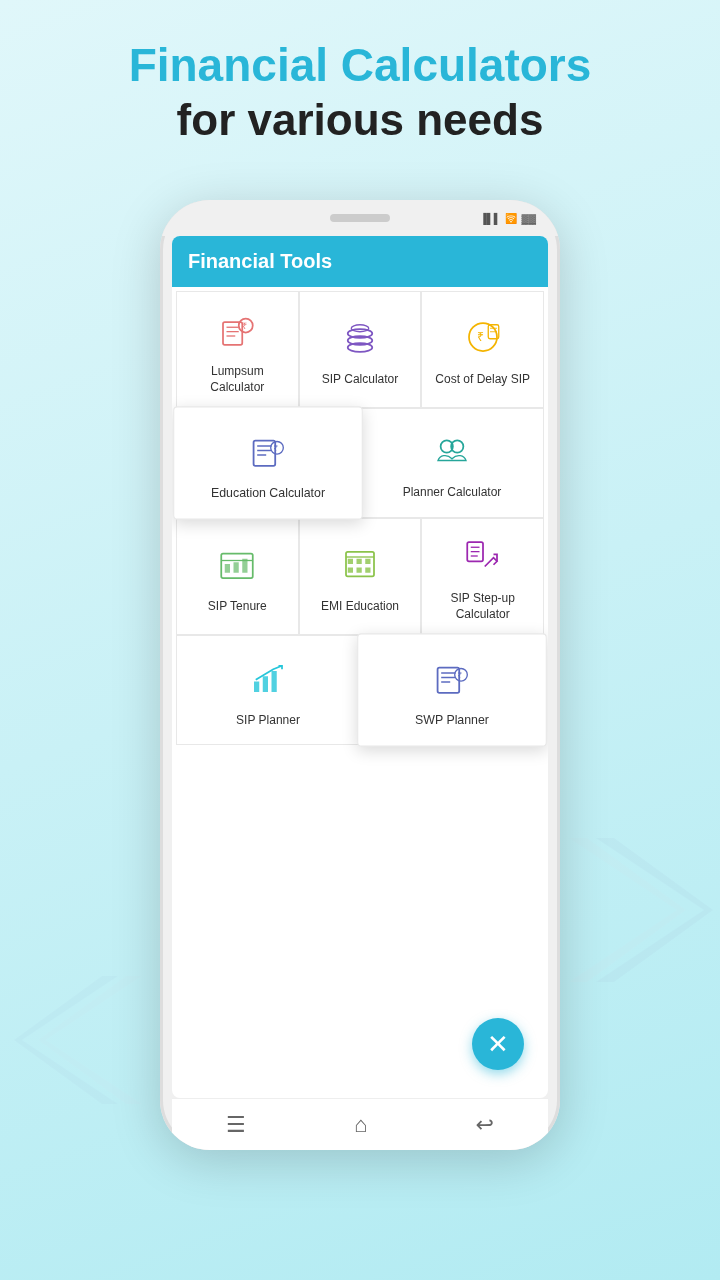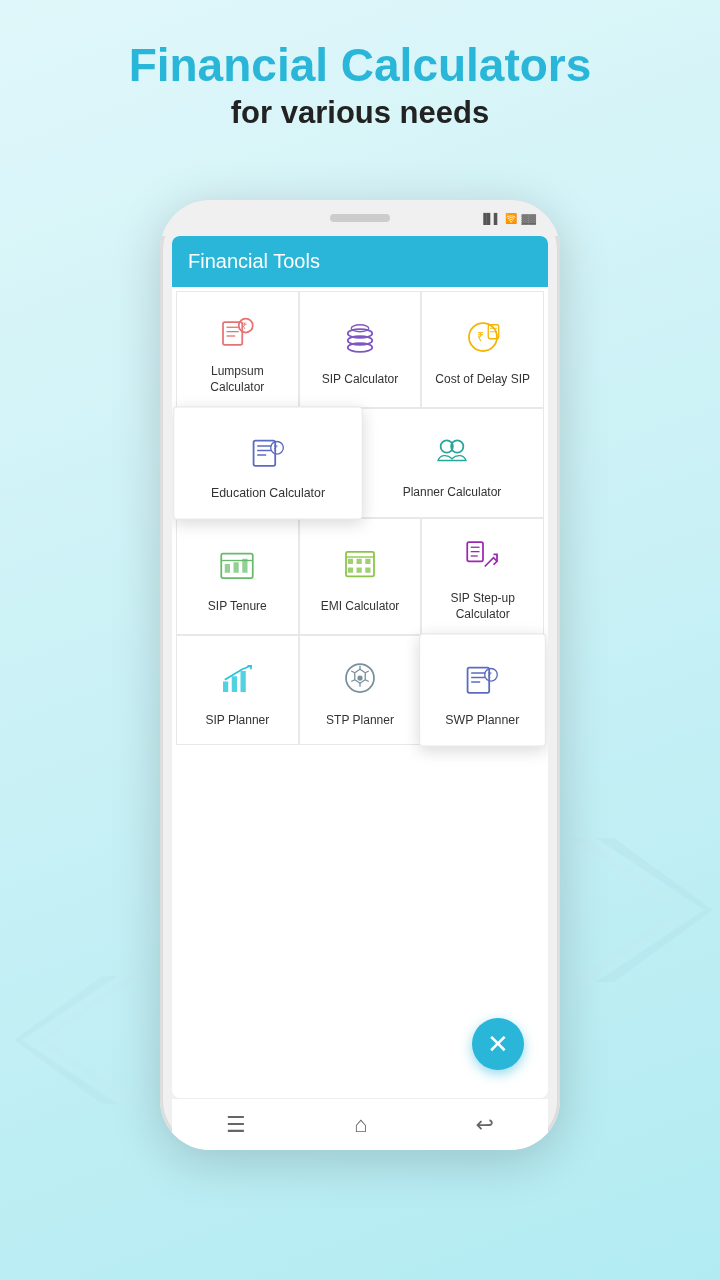--- a/index.html
+++ b/index.html
@@ -29,21 +29,21 @@
       height: 160px;
       opacity: 0.2;
     }
     .page-title-main {
       font-size: 46px;
       font-weight: 700;
       color: #29b6d8;
       line-height: 1.1;
     }
     .page-title-sub {
-      font-size: 31px;
+      font-size: 44px;
       font-weight: 700;
       color: #222;
       margin-top: 4px;
     }
 
     
     .phone-mockup {
       position: absolute;
       top: 200px;
       left: 50%;
@@ -95,21 +95,21 @@
       display: flex;
       flex-direction: column;
     }
 
     
     .app-bar {
       background: #29b6d8;
       padding: 14px 16px;
       color: white;
       font-size: 20px;
-      font-weight: 400;
+      font-weight: 700;
     }
 
     
     .grid-container {
       flex: 1;
       overflow-y: auto;
       padding: 4px;
       scrollbar-width: none;
     }
     .grid-container::-webkit-scrollbar { display: none; }
@@ -302,21 +302,21 @@
             <div class="cell-icon"><svg class="svg-icon" viewBox="0 0 48 48" fill="none" xmlns="http://www.w3.org/2000/svg">
     <rect x="8" y="10" width="32" height="28" rx="2" stroke="#8bc34a" stroke-width="2" fill="none"></rect>
     <rect x="10" y="18" width="6" height="6" fill="#8bc34a" opacity="0.8"></rect>
     <rect x="20" y="18" width="6" height="6" fill="#8bc34a" opacity="0.8"></rect>
     <rect x="30" y="18" width="6" height="6" fill="#8bc34a" opacity="0.8"></rect>
     <rect x="10" y="28" width="6" height="6" fill="#8bc34a" opacity="0.8"></rect>
     <rect x="20" y="28" width="6" height="6" fill="#8bc34a" opacity="0.8"></rect>
     <rect x="30" y="28" width="6" height="6" fill="#8bc34a" opacity="0.8"></rect>
     <line x1="8" y1="16" x2="40" y2="16" stroke="#8bc34a" stroke-width="1.5"></line>
   </svg></div>
-            <div class="cell-label">EMI Calculator</div>
+            <div class="cell-label">EMI Education</div>
           </div>
           <div class="grid-cell">
             <div class="cell-icon"><svg class="svg-icon" viewBox="0 0 48 48" fill="none" xmlns="http://www.w3.org/2000/svg">
     <rect x="6" y="8" width="18" height="22" rx="2" stroke="#9c27b0" stroke-width="2" fill="none"></rect>
     <line x1="10" y1="14" x2="20" y2="14" stroke="#9c27b0" stroke-width="1.5"></line>
     <line x1="10" y1="19" x2="20" y2="19" stroke="#9c27b0" stroke-width="1.5"></line>
     <line x1="10" y1="24" x2="18" y2="24" stroke="#9c27b0" stroke-width="1.5"></line>
     <path d="M26 36 L36 26 L40 30 L36 34" stroke="#9c27b0" stroke-width="2" fill="none"></path>
     <path d="M36 22 L40 22 L40 30" stroke="#9c27b0" stroke-width="2" fill="none"></path>
   </svg></div>
@@ -327,34 +327,20 @@
           <div class="grid-cell">
             <div class="cell-icon"><svg class="svg-icon" viewBox="0 0 48 48" fill="none" xmlns="http://www.w3.org/2000/svg">
     <rect x="8" y="28" width="6" height="12" fill="#26c6da" opacity="0.8"></rect>
     <rect x="18" y="22" width="6" height="18" fill="#26c6da" opacity="0.8"></rect>
     <rect x="28" y="16" width="6" height="24" fill="#26c6da" opacity="0.8"></rect>
     <path d="M10 26 L20 20 L30 14 L40 10" stroke="#26c6da" stroke-width="2" fill="none"></path>
     <polyline points="36,10 40,10 40,14" stroke="#26c6da" stroke-width="2" fill="none"></polyline>
   </svg></div>
             <div class="cell-label">SIP Planner</div>
           </div>
-          <div class="grid-cell">
-            <div class="cell-icon"><svg class="svg-icon" viewBox="0 0 48 48" fill="none" xmlns="http://www.w3.org/2000/svg">
-    <circle cx="24" cy="24" r="16" stroke="#78909c" stroke-width="2" fill="none"></circle>
-    <path d="M18 18 L24 14 L30 18 L30 26 L24 30 L18 26Z" stroke="#78909c" stroke-width="1.5" fill="none"></path>
-    <circle cx="24" cy="24" r="3" fill="#78909c"></circle>
-    <line x1="24" y1="14" x2="24" y2="10" stroke="#78909c" stroke-width="1.5"></line>
-    <line x1="30" y1="18" x2="34" y2="16" stroke="#78909c" stroke-width="1.5"></line>
-    <line x1="30" y1="26" x2="34" y2="28" stroke="#78909c" stroke-width="1.5"></line>
-    <line x1="24" y1="30" x2="24" y2="34" stroke="#78909c" stroke-width="1.5"></line>
-    <line x1="18" y1="26" x2="14" y2="28" stroke="#78909c" stroke-width="1.5"></line>
-    <line x1="18" y1="18" x2="14" y2="16" stroke="#78909c" stroke-width="1.5"></line>
-  </svg></div>
-            <div class="cell-label">STP Planner</div>
-          </div>
           <div class="grid-cell elevated">
             <div class="cell-icon"><svg class="svg-icon" viewBox="0 0 48 48" fill="none" xmlns="http://www.w3.org/2000/svg">
     <rect x="8" y="14" width="24" height="28" rx="2" stroke="#5c6bc0" stroke-width="2" fill="none"></rect>
     <line x1="12" y1="20" x2="28" y2="20" stroke="#5c6bc0" stroke-width="1.5"></line>
     <line x1="12" y1="25" x2="28" y2="25" stroke="#5c6bc0" stroke-width="1.5"></line>
     <line x1="12" y1="30" x2="22" y2="30" stroke="#5c6bc0" stroke-width="1.5"></line>
     <circle cx="34" cy="22" r="7" stroke="#5c6bc0" stroke-width="1.5" fill="none"></circle>
     <text x="30" y="26" font-size="9" fill="#5c6bc0">₹</text>
   </svg></div>
             <div class="cell-label">SWP Planner</div>

